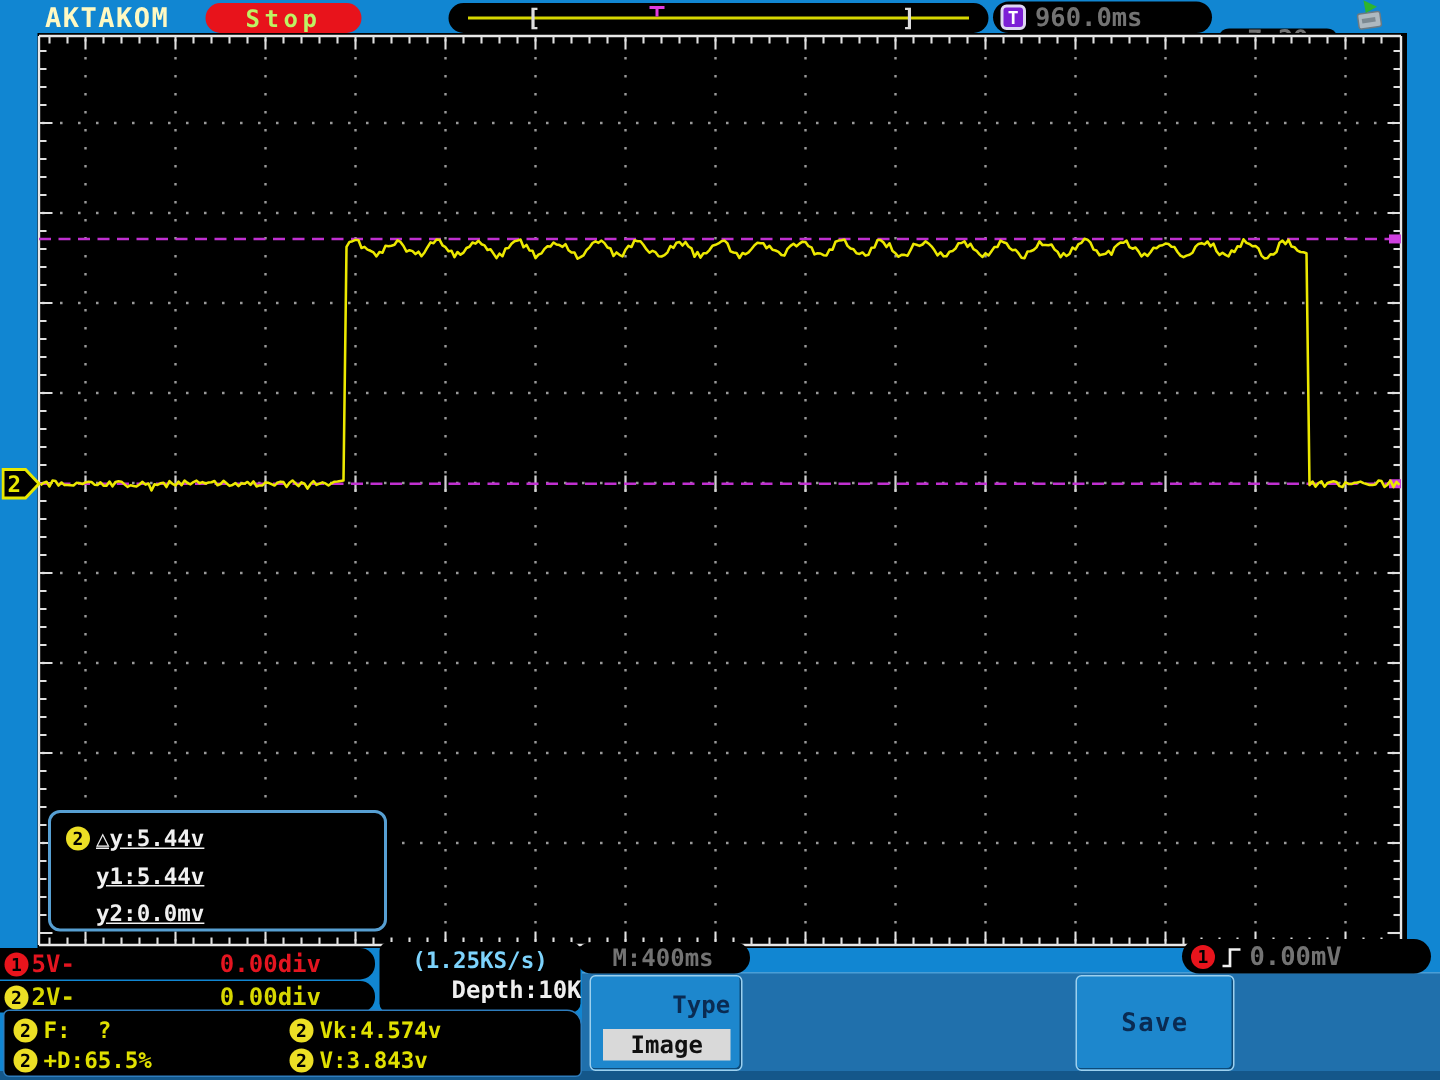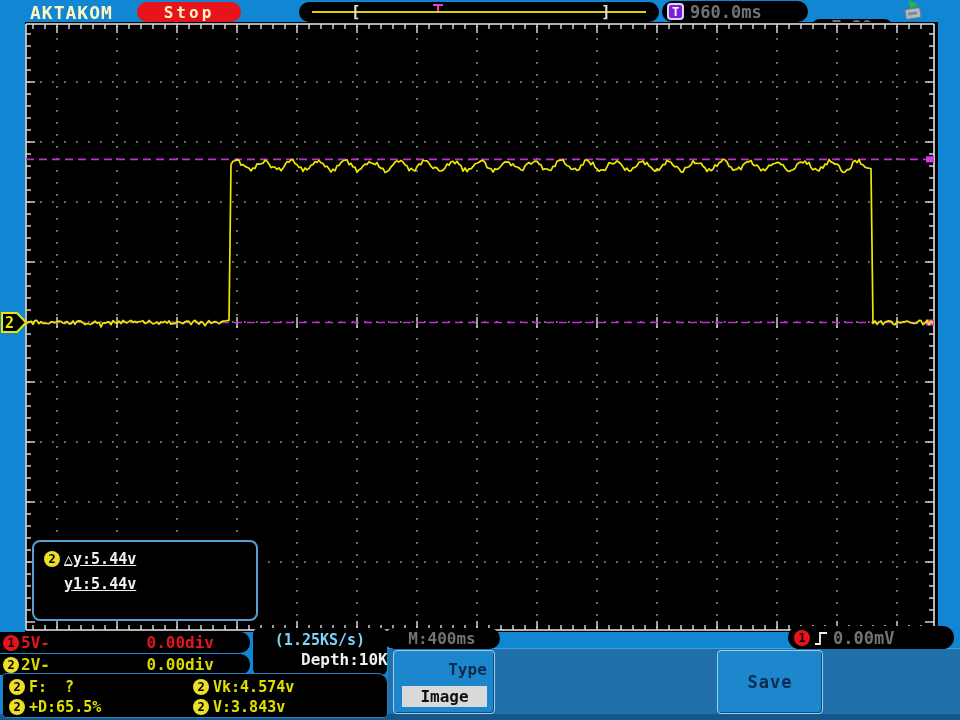--- a/index.html
+++ b/index.html
@@ -18,21 +18,21 @@
     align-items:center; justify-content:center;
     font-size:12px; line-height:1; color:#000; flex:0 0 auto;
   }
   .badge.red { background:#e8141c; }
   .badge.yel { background:#ecdf25; }
 
   
   .brand { left:30px; top:2px; font-size:18px; letter-spacing:1px; color:#fef9c3; }
   .stop-pill { left:137px; top:2px; width:104px; height:20px; background:#e8131b;
     border-radius:10px; display:flex; align-items:center; justify-content:center; }
-  .stop-pill span { color:#fef9c3; font-size:16px; letter-spacing:3px; }
+  .stop-pill span { color:#bef264; font-size:16px; letter-spacing:3px; }
   .trigpos-pill { left:299px; top:2px; width:360px; height:20px; }
   .trigpos-line { position:absolute; left:13px; right:13px; top:9px; height:2px; background:#d6d600; }
   .bracket { position:absolute; top:0px; color:#dcdcdc; font-size:16px; line-height:20px; }
   .bracket.l { left:52px; } .bracket.r { left:302px; }
   .tmark-bar  { position:absolute; left:134px; top:2px; width:10px; height:2px; background:#e03ce0; }
   .tmark-stem { position:absolute; left:138px; top:4px; width:2px;  height:5px; background:#e03ce0; }
   .tbadge-pill { left:662px; top:1px; width:146px; height:21px; display:flex; align-items:center; }
   .tbadge { margin-left:5px; width:17px; height:17px; background:#7d1fd6;
     border:2px solid #ded6f2; border-radius:4px; color:#fff; font-size:12px;
     display:flex; align-items:center; justify-content:center; }
@@ -439,20 +439,23 @@
   </svg>
 
   <div class="abs delta-box">
     <div class="row">
       <span class="badge yel">2</span>
       <span class="txt">△y:5.44v</span>
     </div>
     <div class="row noicon">
       <span class="txt">y1:5.44v</span>
     </div>
+    <div class="row noicon">
+      <span class="txt">y2:0.0mv</span>
+    </div>
   </div>
 
   <div class="abs menu-band"></div>
   <div class="abs bottom-strip"></div>
 
   <div class="chrow ch1row">
     <span class="badge red">1</span>
     <span class="scale">5V-</span>
     <span class="spacer"></span>
     <span>0.00div</span>

